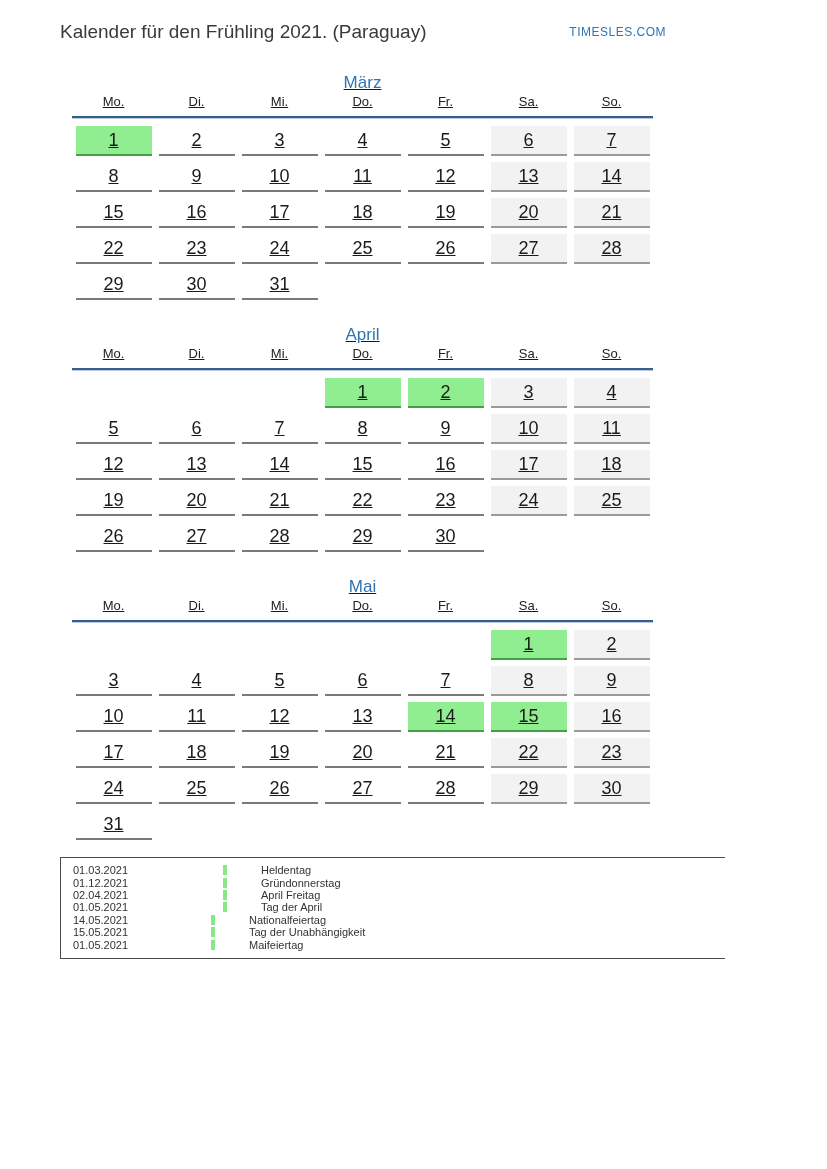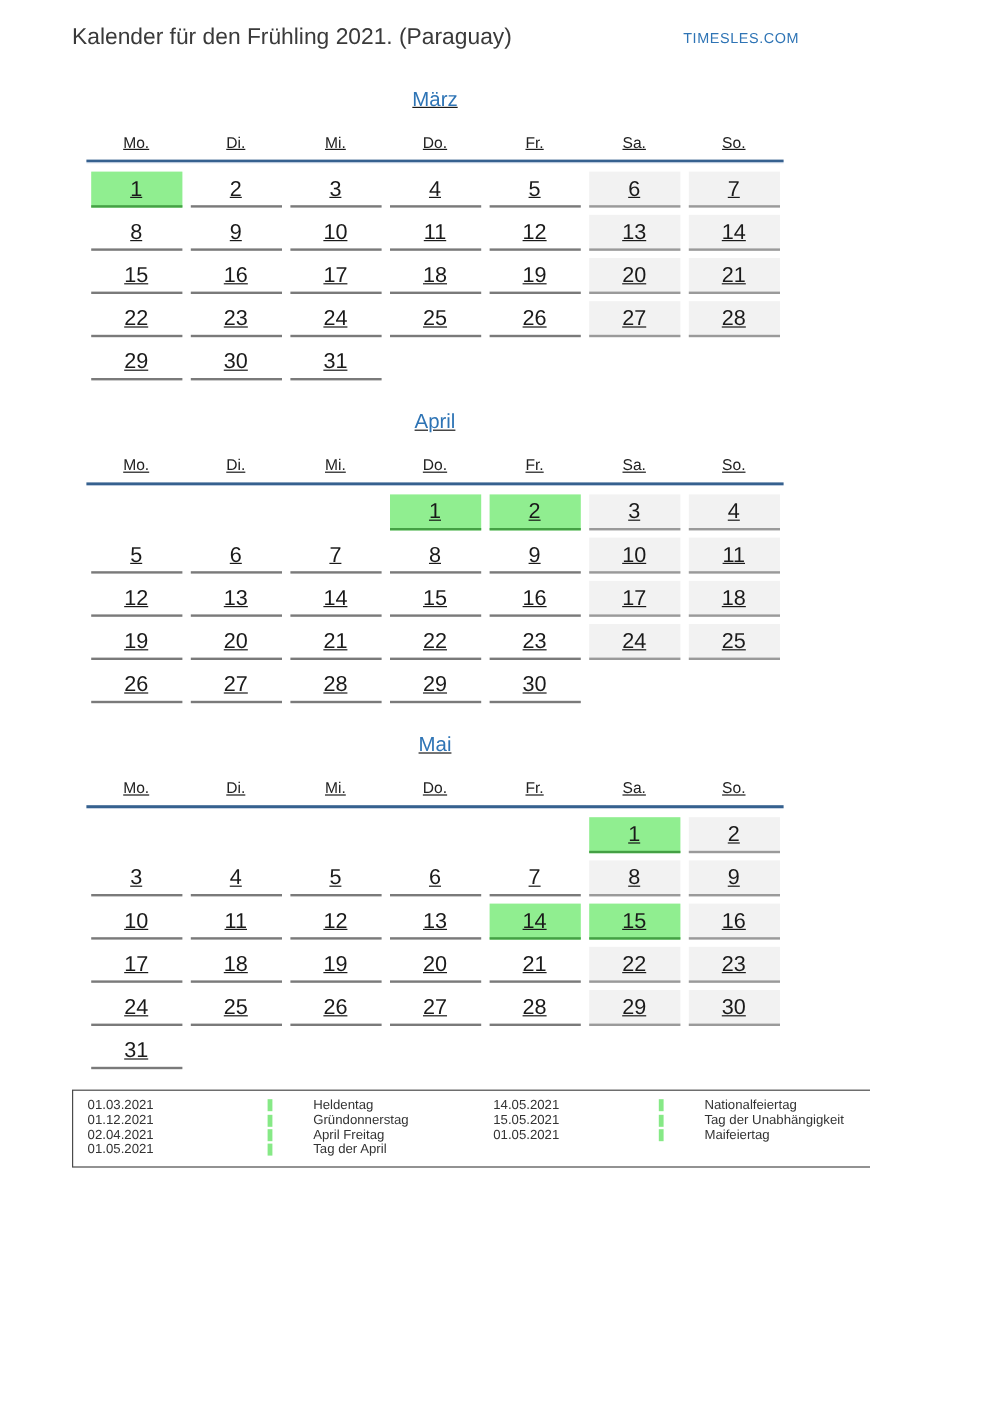--- a/index.html
+++ b/index.html
@@ -17,33 +17,33 @@
     padding:21px 59px 0 60px;}
   .page-title{margin:0;font-size:19px;font-weight:normal;color:var(--title-ink);line-height:22px;}
   .site-link{font-size:12px;letter-spacing:.5px;color:var(--accent);text-decoration:none;
     line-height:22px;cursor:pointer;margin-left:44px;}
 
   .months{width:581px;margin:0 auto;text-decoration:underline;}
   .month-title{margin:19px 0 0;text-align:center;font-size:17px;font-weight:normal;
     color:var(--accent);line-height:20px;}
   .month:first-child .month-title{margin-top:30px;}
 
-  .month-grid{display:grid;grid-template-columns:repeat(7,83px);margin-top:17px;}
+  .month-grid{display:grid;grid-template-columns:repeat(7,83px);}
   .wd{height:17px;line-height:17px;text-align:center;font-size:13px;color:#222;}
   .hline{grid-column:1 / -1;height:3px;margin:6px 0 7px;
     background:linear-gradient(to bottom,var(--line) 0,var(--line) 2px,var(--line-light) 2px,var(--line-light) 3px);}
   .cell{height:36px;}
   .d{width:76px;height:30px;margin:0 auto;display:flex;align-items:center;justify-content:center;
     font-size:18px;color:var(--ink);border-bottom:2px solid transparent;}
   .d.normal{border-bottom-color:var(--day-line);}
   .d.weekend{background:var(--weekend-bg);border-bottom-color:var(--weekend-line);}
   .d.holiday{background:var(--holiday-bg);border-bottom-color:var(--holiday-line);}
 
   .legend{display:flex;width:708px;margin:11px 59px 0 60px;border:1px solid #4a4a4a;
-    padding:6px 0 7px 12px;background:#fff;}
+    padding:6px 0 7px 12px;background:#fff;flex-direction:column;}
   .legend-col{display:flex;flex-direction:column;}
   .legend-col.left{width:338px;}
   .legend-row{display:flex;align-items:center;height:12.4px;font-size:11px;color:#333;}
   .legend-date{width:150px;flex:none;}
   .legend-col.right .legend-date{width:138px;}
   .legend-bar{width:4px;height:10px;background:var(--legend-bar);margin-right:6px;flex:none;}
   .legend-name{white-space:nowrap;padding-left:28px;}
 </style>
 </head>
 <body>

